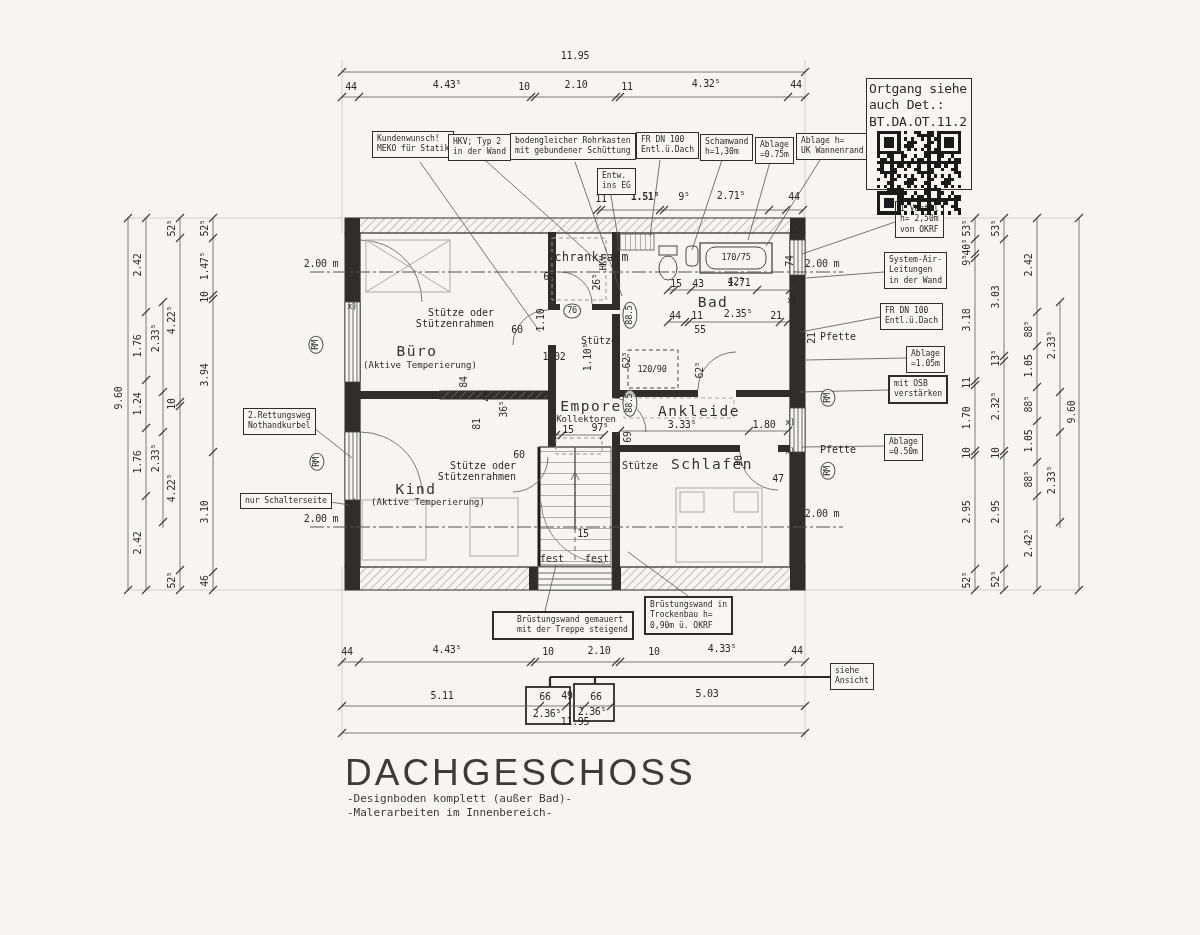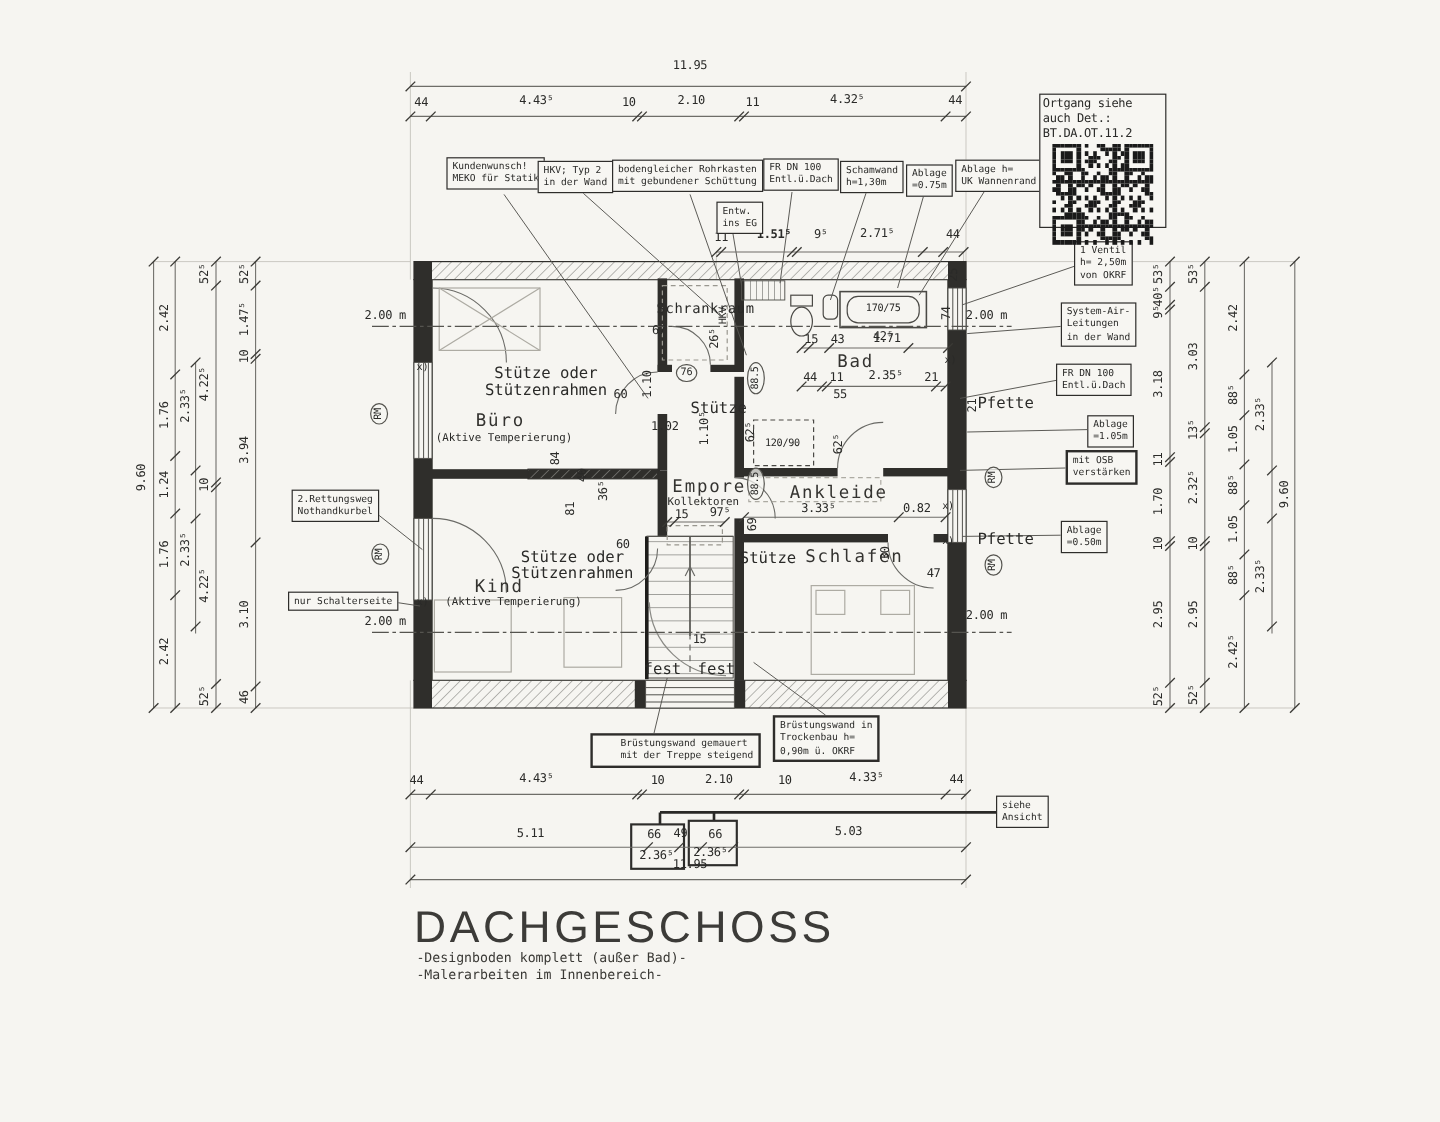--- a/index.html
+++ b/index.html
@@ -6,29 +6,29 @@
   #page{position:relative;width:1200px;height:935px;background:#f6f5f1;
         font-family:"DejaVu Sans Mono",monospace;color:#2a2a28;overflow:hidden;}
   #plan-svg{position:absolute;left:0;top:0;}
   .lbl{position:absolute;font-size:10px;line-height:1.08;text-align:center;
        transform:translate(-50%,-50%);white-space:pre-line;letter-spacing:-0.3px;color:#2a2a28;}
   .lbl.rot{transform:translate(-50%,-50%) rotate(-90deg);}
   .lbl.room{font-size:14.5px;letter-spacing:1.5px;color:#343330;}
   .lbl.room-sm{font-size:11.5px;letter-spacing:.5px;}
   .lbl.sub{font-size:9px;letter-spacing:0;}
   .lbl.tiny{font-size:8.5px;}
-  .lbl.anno{font-size:13px;letter-spacing:0;}
+  .lbl.anno{font-size:10px;letter-spacing:0;text-align:right;}
   .lbl.circle{border:1px solid #55544f;border-radius:50%;padding:2px 3px;
               font-size:8.5px;background:rgba(246,245,241,.75);}
   .box{position:absolute;background:#f7f6f2;border:1px solid #2e2d2b;
        font-size:8px;line-height:1.3;padding:2px 4px;white-space:pre-line;color:#2a2a28;}
   .box.bold{border-width:2px;}
   #qrbox{position:absolute;left:866px;top:78px;width:104px;height:110px;
          border:1.5px solid #2e2d2b;background:#f7f6f2;}
-  #qrtext{font-size:10px;letter-spacing:-0.3px;line-height:1.25;white-space:pre-line;margin:2px 2px 1px 2px;}
+  #qrtext{font-size:13px;letter-spacing:-0.3px;line-height:1.25;white-space:pre-line;margin:2px 2px 1px 2px;}
   #qr{display:grid;grid-template-columns:repeat(25,1fr);width:84px;height:84px;margin:1px auto 0 auto;}
   #qr .m{background:#1a1a1a;}
   #title{position:absolute;left:345px;top:752px;font-family:"Liberation Sans",sans-serif;
          font-size:37px;letter-spacing:3px;color:#3c3b38;}
   .note{position:absolute;left:347px;font-size:11px;color:#3a3935;}
   #note1{top:792px;} #note2{top:806px;}
 </style>
 </head>
 <body>
 
@@ -419,21 +419,21 @@
       <span class="lbl rot" style="left: 504px; top: 409px;">36⁵</span>
       <span class="lbl rot" style="left: 477px; top: 424px;">81</span>
       <span class="lbl room" style="left: 591px; top: 407px;">Empore</span>
       <span class="lbl sub" style="left: 586px; top: 420px;">Kollektoren</span>
       <span class="lbl" style="left: 568px; top: 430px;">15</span>
       <span class="lbl" style="left: 600px; top: 428px;">97⁵</span>
       <span class="lbl rot" style="left: 628px; top: 437px;">69</span>
       <span class="lbl circle rot" style="left: 630px; top: 403px;">88.5</span>
       <span class="lbl room" style="left: 699px; top: 412px;">Ankleide</span>
       <span class="lbl" style="left: 682px; top: 425px;">3.33⁵</span>
-      <span class="lbl" style="left: 764px; top: 425px;">0.82</span>
+      <span class="lbl" style="left: 764px; top: 425px;">1.80</span>
       <span class="lbl anno" style="left: 640px; top: 466px;">Stütze</span>
       <span class="lbl room" style="left: 712px; top: 465px;">Schlafen</span>
       <span class="lbl rot" style="left: 739px; top: 461px;">30</span>
       <span class="lbl" style="left: 778px; top: 479px;">47</span>
       <span class="lbl" style="left: 519px; top: 455px;">60</span>
       <span class="lbl anno" style="left: 477px; top: 472px;">Stütze oder
 Stützenrahmen</span>
       <span class="lbl room" style="left: 416px; top: 490px;">Kind</span>
       <span class="lbl sub" style="left: 428px; top: 503px;">(Aktive Temperierung)</span>
       <span class="lbl" style="left: 583px; top: 534px;">15</span>

